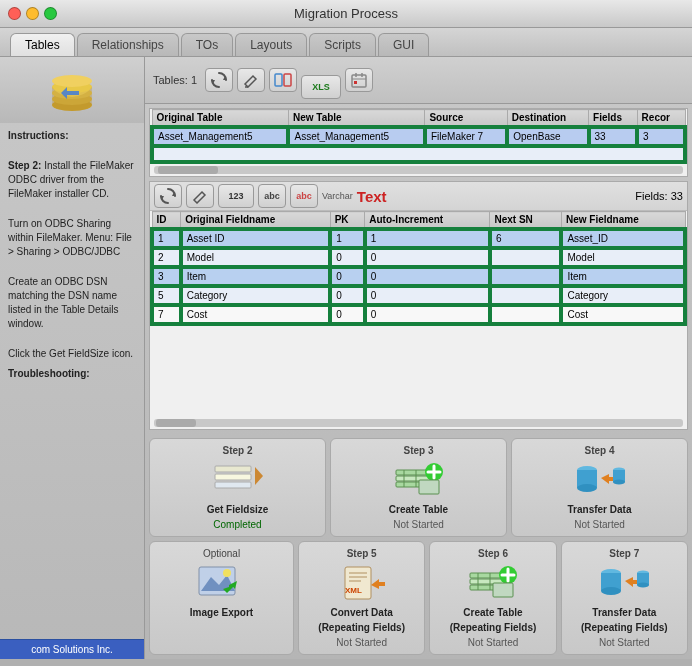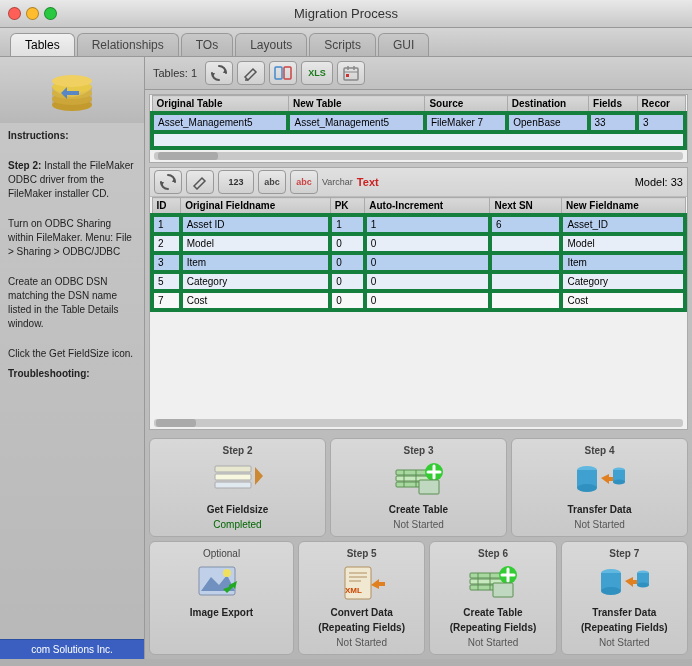--- a/index.html
+++ b/index.html
@@ -372,21 +372,21 @@
           <path d="M2 12 L10 4 L13 7 L5 15 Z" fill="none" stroke="#555" stroke-width="1.5"></path>
           <line x1="2" y1="15" x2="5" y2="15" stroke="#555" stroke-width="1.5"></line>
         </svg>
       </div>
       <div class="tool-btn">
         <svg width="18" height="16" viewBox="0 0 18 16">
           <rect x="1" y="2" width="7" height="12" rx="1" fill="none" stroke="#4488cc" stroke-width="1.5"></rect>
           <rect x="10" y="2" width="7" height="12" rx="1" fill="none" stroke="#cc4444" stroke-width="1.5"></rect>
         </svg>
       </div>
-      <div class="tool-btn" style="width:32px; font-size:9px; font-weight:bold; color:#1a7a1a;">XLS</div>
+      <div class="tool-btn" style="width:40px; font-size:9px; font-weight:bold; color:#1a7a1a;margin-top:14px;">XLS</div>
       <div class="tool-btn">
         <svg width="16" height="16" viewBox="0 0 16 16">
           <rect x="1" y="3" width="14" height="12" rx="1" fill="none" stroke="#888" stroke-width="1.5"></rect>
           <line x1="5" y1="1" x2="5" y2="5" stroke="#888" stroke-width="1.5"></line>
           <line x1="11" y1="1" x2="11" y2="5" stroke="#888" stroke-width="1.5"></line>
           <line x1="1" y1="7" x2="15" y2="7" stroke="#888" stroke-width="1"></line>
           <rect x="3" y="9" width="3" height="3" fill="#cc3333"></rect>
         </svg>
       </div>
     </div>
@@ -442,24 +442,24 @@
           </svg>
         </div>
 
         <div class="tool-btn" style="width:36px; font-size:9px; font-weight:bold; color:#333;">123</div>
 
         <div class="tool-btn" style="width:28px; font-size:9px; font-weight:bold; color:#444;">abc</div>
         <div class="tool-btn" style="width:28px; font-size:9px; font-weight:bold; color:#cc4444;">abc</div>
 
         <span style="font-size:9px; color:#555;">Varchar</span>
 
-        <span style="font-size:11px; font-weight:bold; color:#cc2222;">Text</span>
+        <span style="font-size:15px; font-weight:bold; color:#cc2222;">Text</span>
 
         <span style="margin-left:auto; font-size:11px;">
-          <span>Model:</span> <span>33</span>
+          <span>Fields:</span> <span>33</span>
         </span>
       </div>
 
       <div class="fields-table-container">
         <table class="data-table">
           <thead>
             <tr>
               <th>ID</th>
               <th>Original Fieldname</th>
               <th>PK</th>

